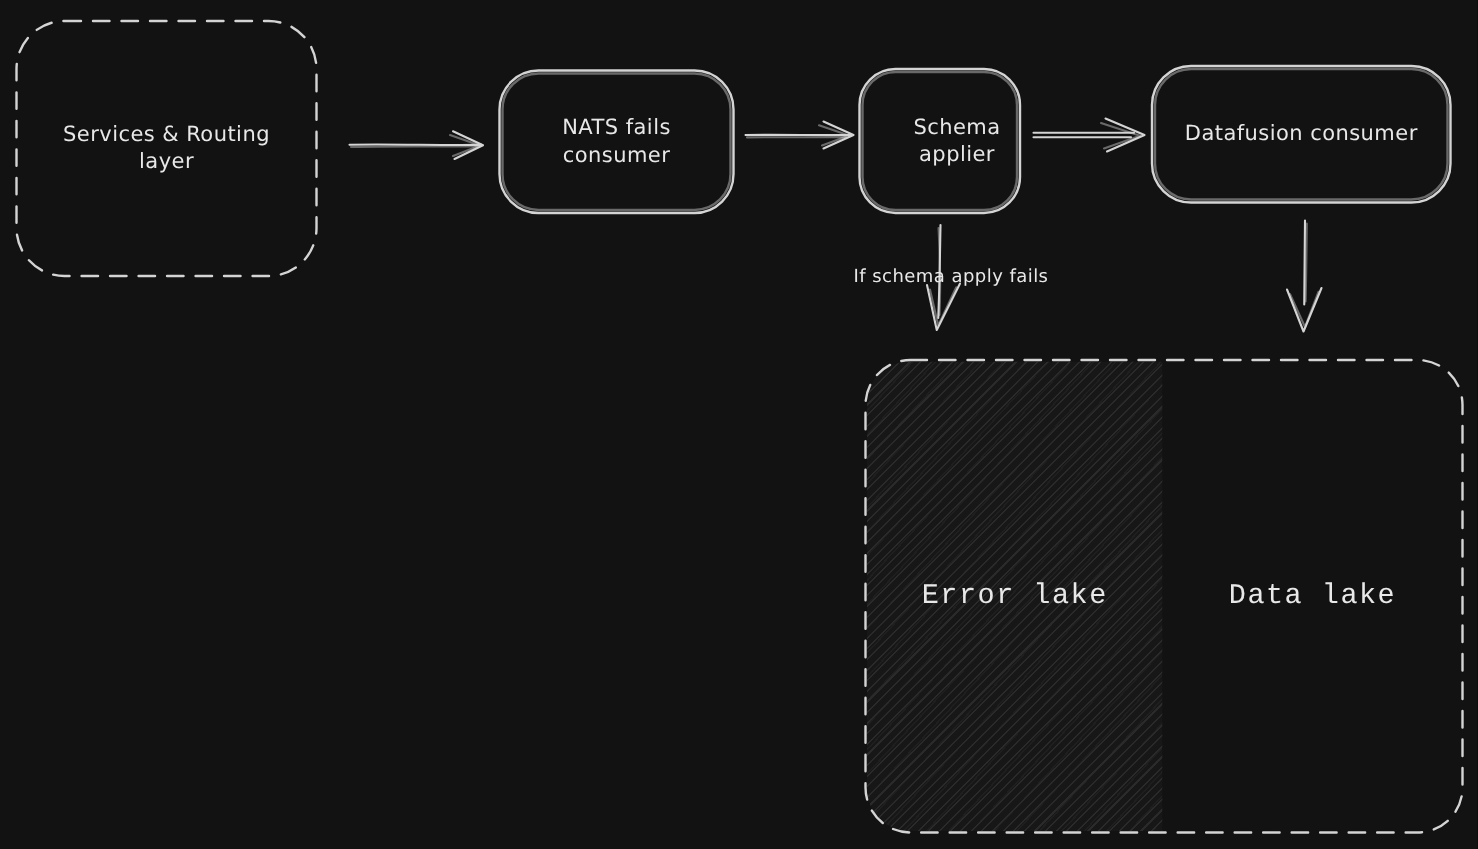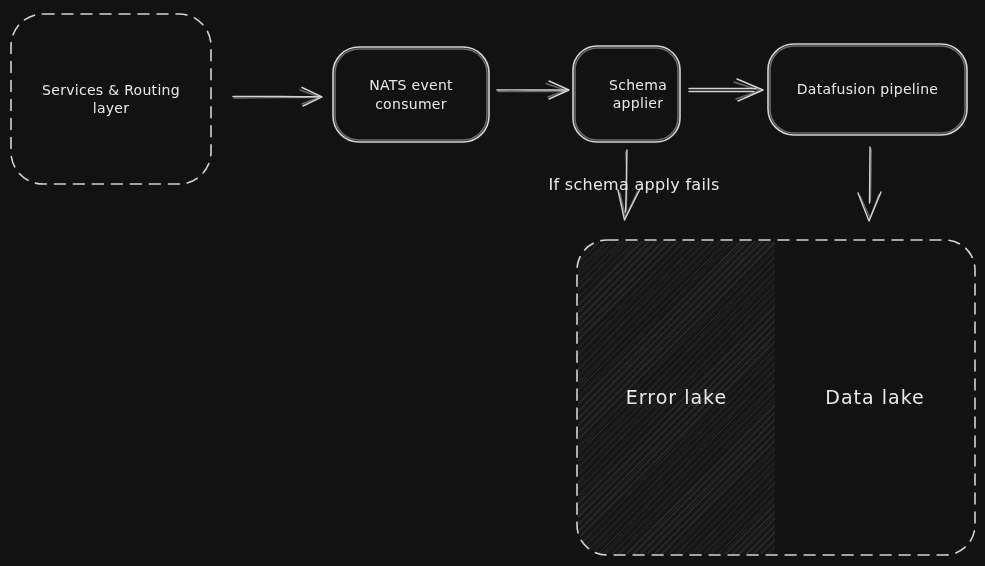--- a/index.html
+++ b/index.html
@@ -55,22 +55,22 @@
     display: flex;
     align-items: center;
     justify-content: center;
     text-align: center;
     color: var(--text, #e8e8e8);
     white-space: pre;
     line-height: 1.32;
     letter-spacing: 0.3px;
     font-size: 14px;
   }
-  .label.lake { font-size: 19px; letter-spacing: 1px; }
-  .label.edge { font-size: 16px; }
+  .label.lake { font-size: 19px; letter-spacing: 1px; font-family: Liberation Mono, monospace; }
+  .label.edge { font-size: 12px; }
 </style>
 </head>
 <body>
 
 <div id="canvas">
 
   <div class="hatch-fill"></div>
 
   <svg class="shapes" width="985" height="566" viewBox="0 0 985 566">
     <g class="stroked" stroke-width="1.6">
@@ -136,31 +136,31 @@
       </g>
     </g>
   </svg>
 
   <div class="label" style="left:12px; top:15px; width:198px; height:168px;">
     <span>Services &amp; Routing
 layer</span>
   </div>
 
   <div class="label" style="left:333px; top:47px; width:156px; height:95px;">
-    <span>NATS event
+    <span>NATS fails
 consumer</span>
   </div>
 
   <div class="label" style="left:573px; top:46px; width:130px; height:96px;">
     <span>Schema
 applier</span>
   </div>
 
   <div class="label" style="left:768px; top:44px; width:199px; height:91px;">
-    <span>Datafusion pipeline</span>
+    <span>Datafusion consumer</span>
   </div>
 
   <div class="label lake" style="left:578px; top:241px; width:197px; height:313px;">
     <span>Error lake</span>
   </div>
 
   <div class="label lake" style="left:775px; top:241px; width:200px; height:313px;text-align:right;">
     <span>Data lake</span>
   </div>
 

